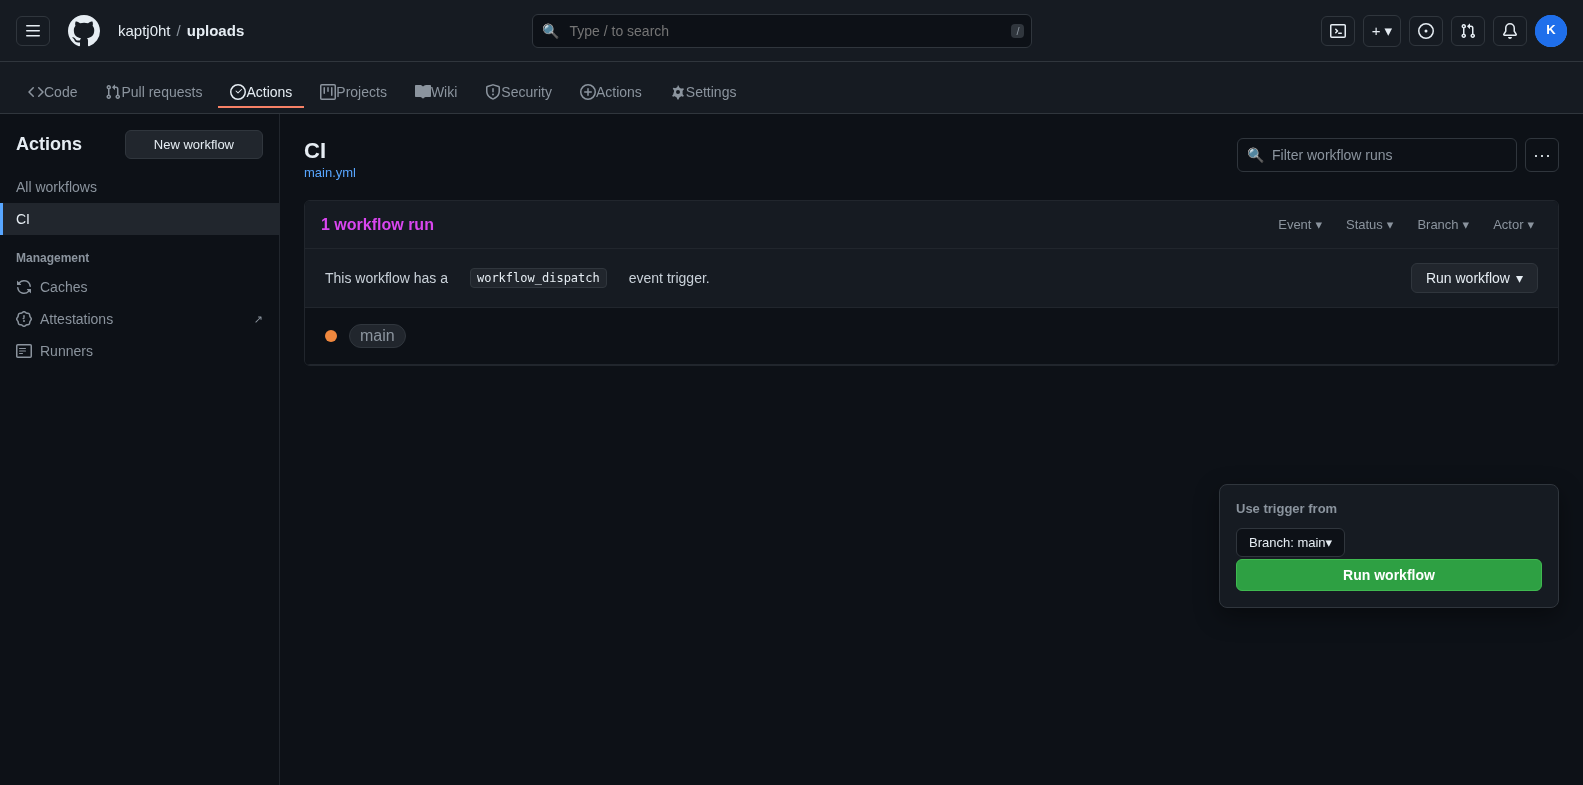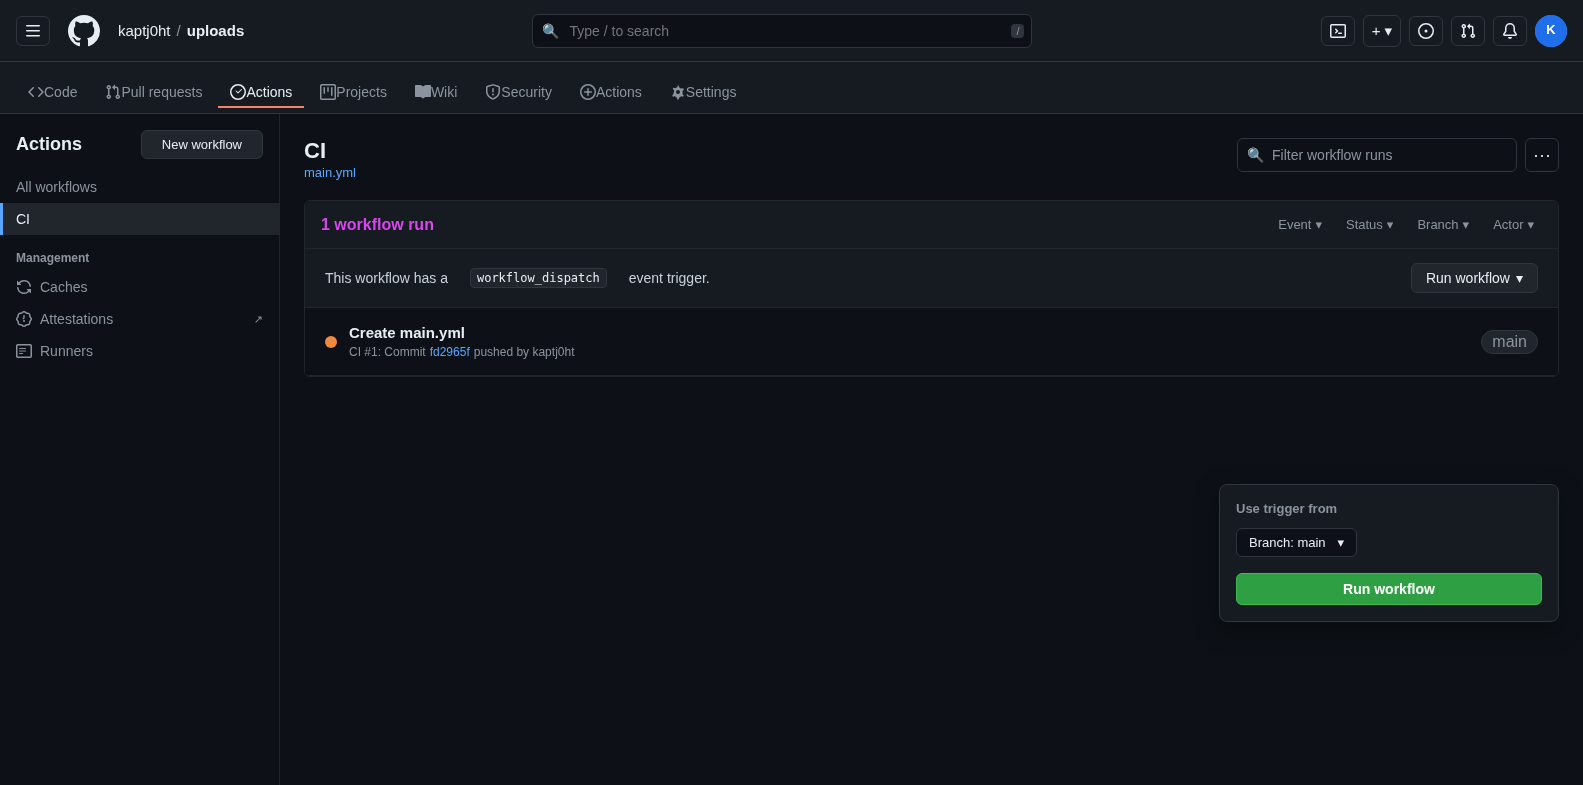--- a/index.html
+++ b/index.html
@@ -183,21 +183,21 @@
       font-weight: 600;
       color: #e6edf3;
     }
     .new-workflow-btn {
       background: #21262d;
       border: 1px solid #30363d;
       border-radius: 6px;
       color: #e6edf3;
       cursor: pointer;
       font-size: 13px;
-      padding: 6px 20px;
+      padding: 6px 28px;
     }
 
     .sidebar-item {
       display: flex;
       align-items: center;
       gap: 8px;
       padding: 8px 16px;
       color: #8b949e;
       cursor: pointer;
       font-size: 14px;
@@ -428,22 +428,22 @@
     .branch-select-btn {
       background: #0d1117;
       border: 1px solid #30363d;
       border-radius: 6px;
       color: #e6edf3;
       cursor: pointer;
       font-size: 13px;
       padding: 6px 12px;
       display: flex;
       align-items: center;
-      gap: 12px;
-      margin-bottom: 16px;
+      gap: 0;
+      margin-bottom: 2px;
       width: auto;
     }
     .run-workflow-green-btn {
       background: #2ea043;
       border: 1px solid #3fb950;
       border-radius: 6px;
       color: #ffffff;
       cursor: pointer;
       font-size: 14px;
       font-weight: 600;
@@ -655,28 +655,20 @@
           <span>event trigger.</span>
         </div>
         <button class="run-workflow-btn">
           <span>Run workflow</span>
           <span>▾</span>
         </button>
       </div>
 
       <div class="workflow-run-item">
         <div class="run-status-dot"></div>
-        <div class="run-info">
-          <div class="run-name">Create main.yml</div>
-          <div class="run-meta">
-            <span>CI #1: Commit</span>
-            <a href="#">fd2965f</a>
-            <span>pushed by kaptj0ht</span>
-          </div>
-        </div>
         <span class="run-branch-badge">main</span>
       </div>
 
     </div>
 
     <div class="run-workflow-popup">
       <div class="popup-title">Use trigger from</div>
       <button class="branch-select-btn">
         <span>Branch: main</span>
         <span>▾</span>

